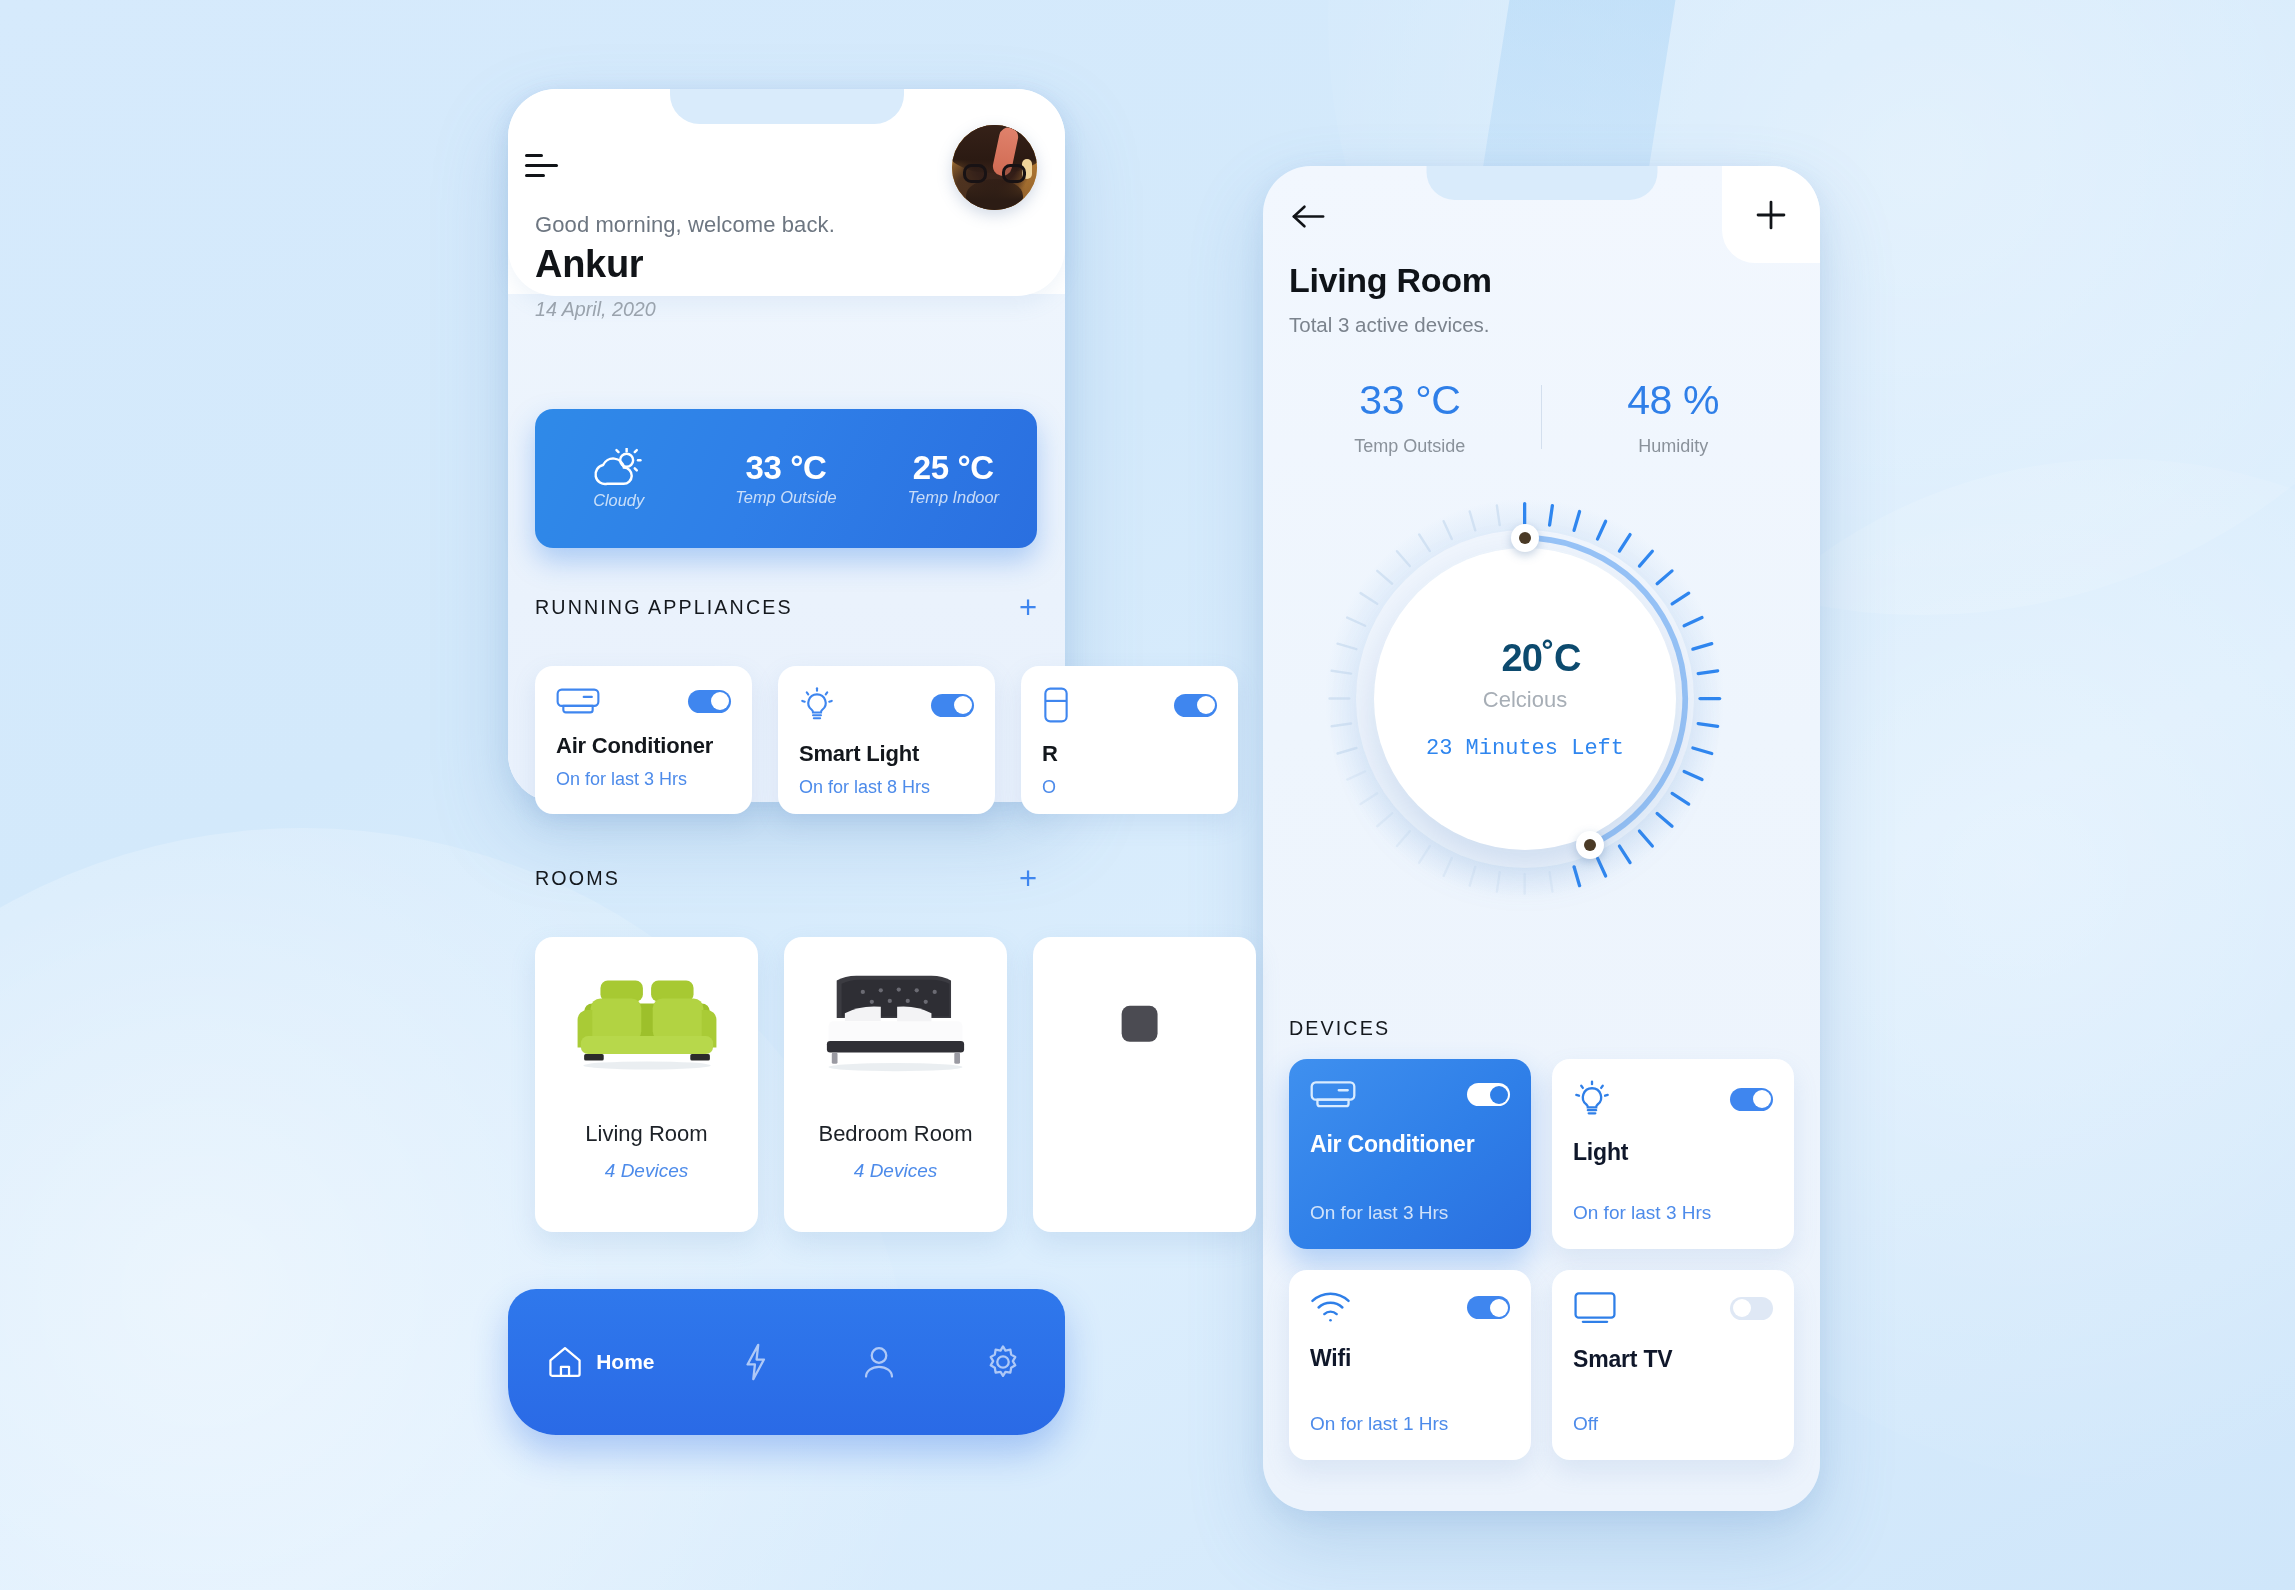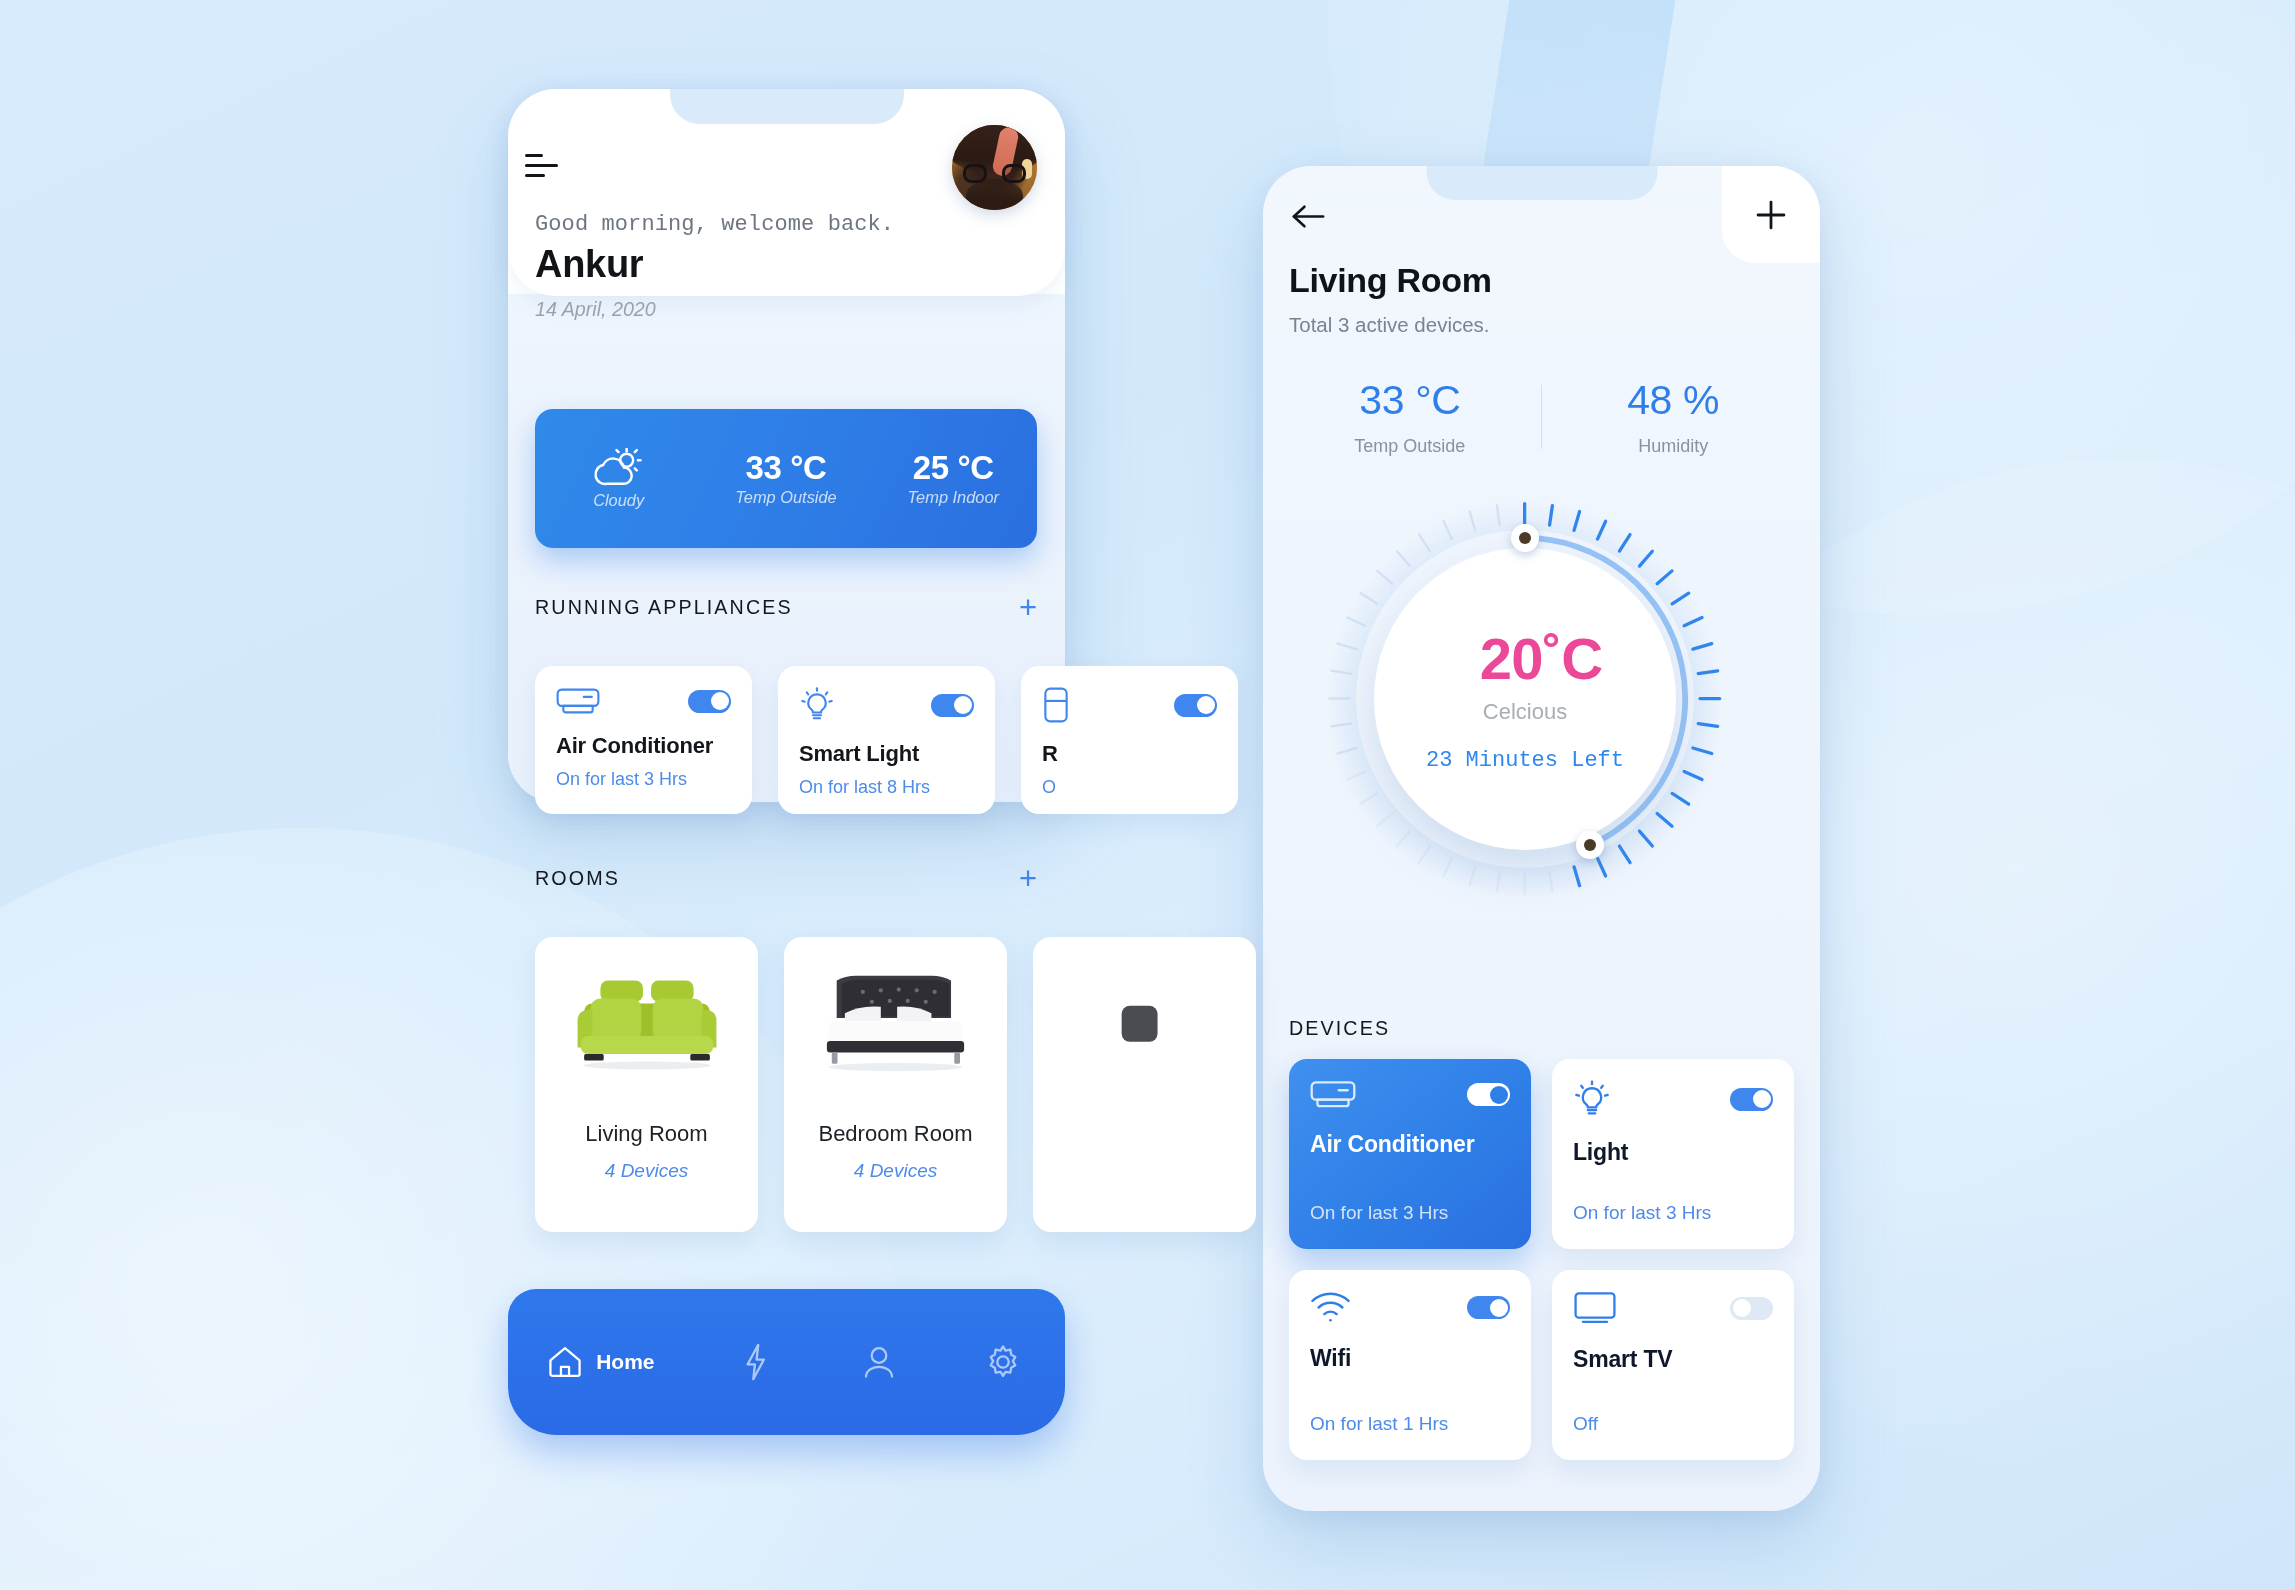--- a/index.html
+++ b/index.html
@@ -205,21 +205,20 @@
     background: #f0d49a;
   }
 
   .greeting {
     position: absolute;
     left: 535px; top: 212px;
     font-size: 22px;
     color: #6d7681;
     letter-spacing: 0.1px;
     z-index: 8;
-    font-family: Liberation Mono, monospace;
   }
   .username {
     position: absolute;
     left: 535px; top: 243px;
     font-size: 38px;
     font-weight: 700;
     color: #111418;
     letter-spacing: -0.3px;
     z-index: 8;
   }
@@ -496,23 +495,23 @@
     width: 302px; height: 302px;
     border-radius: 50%;
     background: #ffffff;
     box-shadow: 0 18px 43px rgba(108,152,205,.28), 0 0 0 18px rgba(255,255,255,.5);
     display: flex;
     flex-direction: column;
     align-items: center;
     justify-content: center;
   }
   .dial-temp {
-    font-size: 58px;
+    font-size: 38px;
     font-weight: 700;
-    color: #ec4899;
+    color: #0c4a6e;
     letter-spacing: -0.8px;
     margin-left: 32px;
   }
   .dial-unit {
     margin-top: 6.6px;
     font-size: 22px;
     color: #a7aeb6;
   }
   .dial-left {
     margin-top: 23px;

